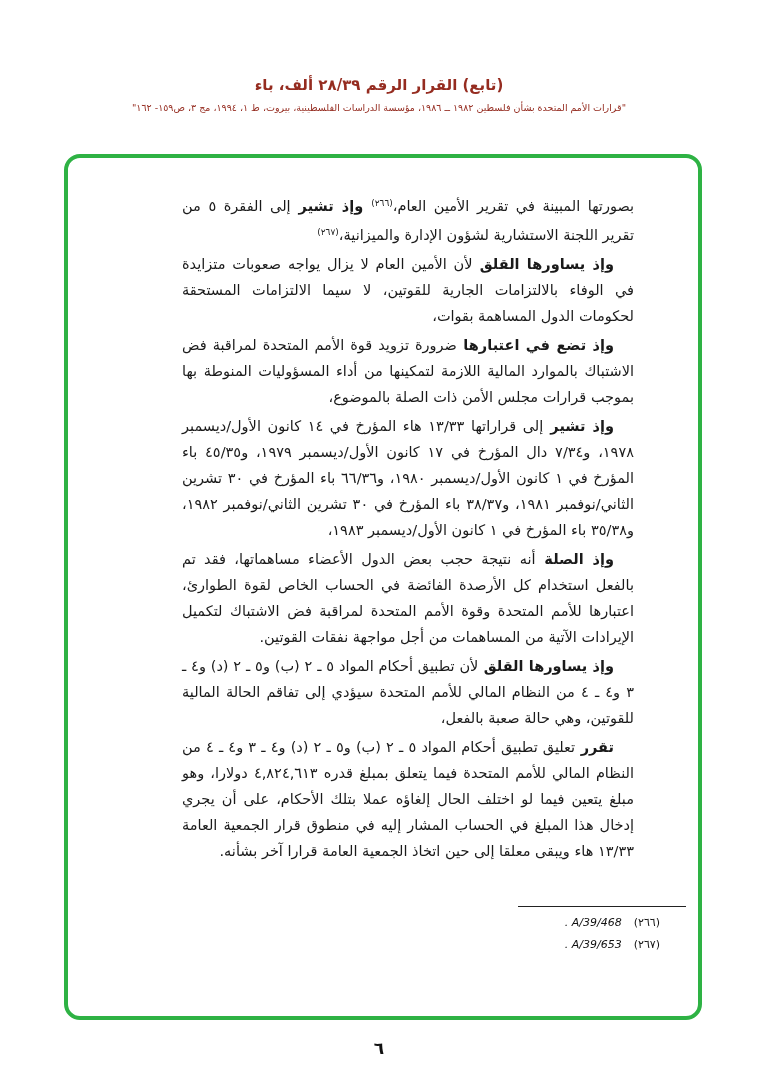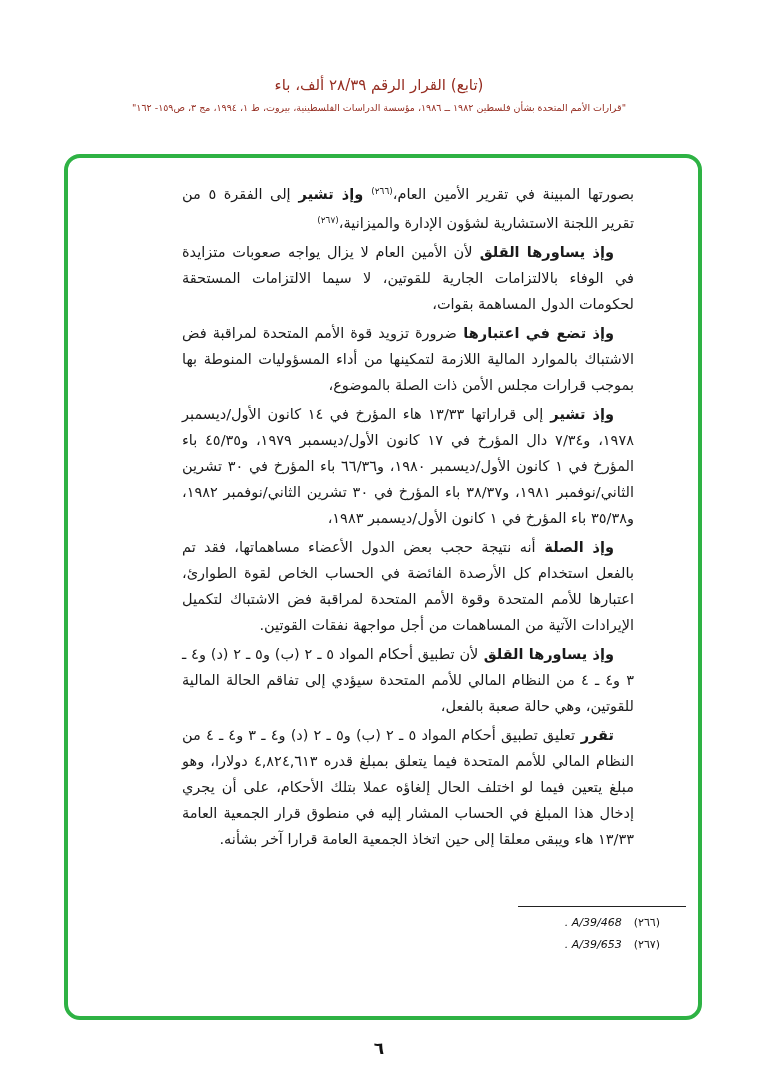--- a/index.html
+++ b/index.html
@@ -11,21 +11,21 @@
     position:relative;
     width:758px;height:1078px;
     background:#ffffff;
     font-family:"DejaVu Sans", sans-serif;
     color:#1a1a1a;
     overflow:hidden;
   }
   .header{position:absolute;top:76px;left:0;right:0;text-align:center;}
   .title{
     direction:rtl;
-    font-size:15px;font-weight:400;
+    font-size:15px;font-weight:700;
     color:var(--header-text,#952c20);
   }
   .source{
     direction:rtl;
     margin-top:8px;
     font-size:9.5px;
     color:var(--header-text,#952c20);
   }
   .green-box{
     position:absolute;
@@ -38,21 +38,21 @@
   .text-col{
     position:absolute;
     top:20px;right:64px;
     width:452px;
     direction:rtl;
     text-align:justify;
     font-size:14.5px;
     line-height:26px;
   }
   .para{margin:0 0 3px 0;text-indent:20px;}
-  .para.no-indent{text-indent:0;}
+  .para.no-indent{text-indent:0;margin-top:12px;}
   .seg-bold{font-weight:700;}
   .seg-sup{font-size:9px;vertical-align:5px;}
   .footnotes{
     position:absolute;
     top:748px;right:12px;
     width:168px;
   }
   .fn-rule{border-top:1.5px solid #222;width:168px;height:0;}
   .fn-row{
     direction:rtl;

